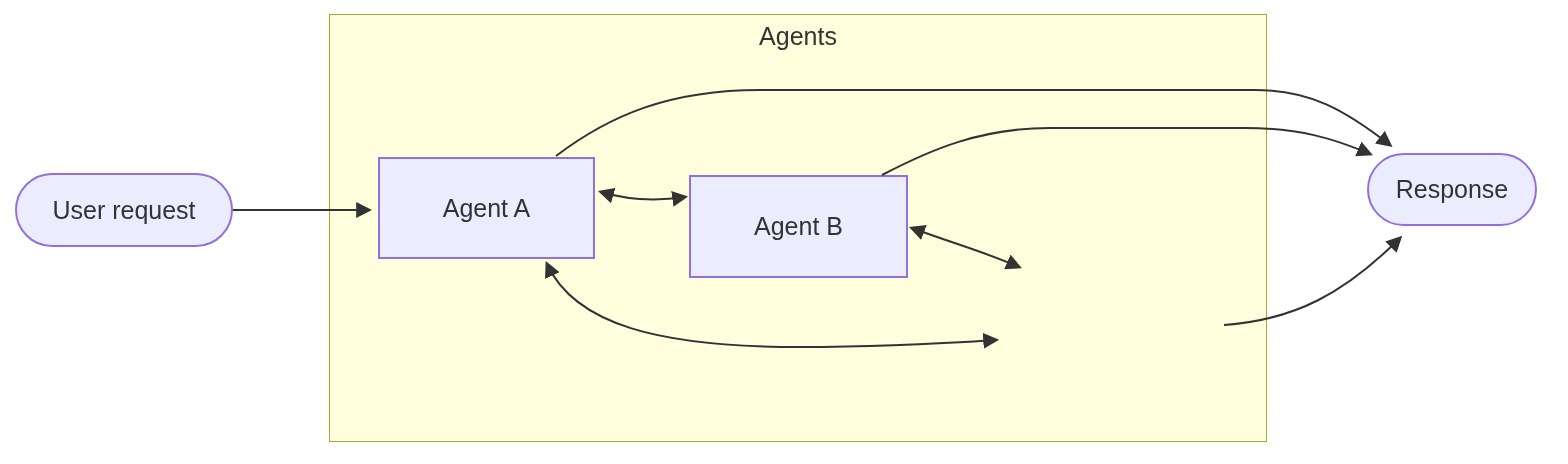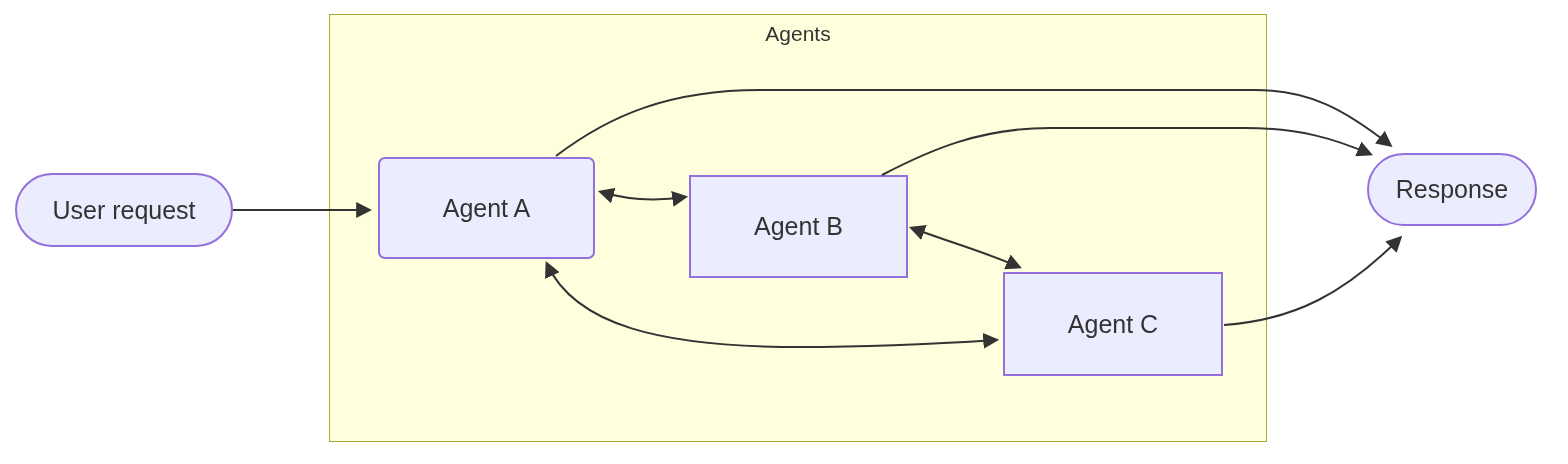--- a/index.html
+++ b/index.html
@@ -25,38 +25,38 @@
     left:329px;top:14px;width:938px;height:428px;
     background:var(--cluster-fill);
     border:1.5px solid var(--cluster-border);
     box-sizing:border-box;
     z-index:1;
   }
   .cluster-title{
     position:absolute;
     left:329px;top:22px;width:938px;
     text-align:center;
-    font-size:21px;
+    font-size:25px;
     color:var(--text-color);
     z-index:2;
   }
   .node{
     position:absolute;
     display:flex;align-items:center;justify-content:center;
     background:var(--node-fill);
     border:2px solid var(--node-border);
     box-sizing:border-box;
     font-size:25px;
     color:var(--text-color);
     z-index:3;
     text-align:center;
   }
   .stadium{border-radius:37px;justify-content:center;}
   .node-user-request{left:15px;top:173px;width:218px;height:74px;}
-  .node-agent-a{left:378px;top:157px;width:217px;height:102px;border-radius:7px;}
+  .node-agent-a{left:378px;top:157px;width:217px;height:102px;}
   .node-agent-b{left:689px;top:175px;width:219px;height:103px;}
   .node-agent-c{left:1003px;top:272px;width:220px;height:104px;}
   .node-response{left:1367px;top:153px;width:170px;height:73px;border-radius:36.5px;align-items:center;}
   svg.edges{
     position:absolute;left:0;top:0;width:1568px;height:464px;
     z-index:4;
     pointer-events:none;
   }
   svg.edges path.edge{
     stroke:var(--edge-color);
@@ -78,23 +78,20 @@
   </div>
 
   <div class="node node-agent-a">
     <span>Agent A</span>
   </div>
 
   <div class="node node-agent-b">
     <span>Agent B</span>
   </div>
 
-  <div class="node node-agent-c">
-    <span>Agent C</span>
-  </div>
 
   <div class="node node-response">
     <span>Response</span>
   </div>
 
   <svg class="edges" viewBox="0 0 1568 464" xmlns="http://www.w3.org/2000/svg">
     <defs>
       <marker id="mEnd" viewBox="0 0 10 10" refX="8" refY="5" markerWidth="16" markerHeight="16" orient="auto" markerUnits="userSpaceOnUse">
         <path d="M0,0 L10,5 L0,10 z" class="arrowhead"></path>
       </marker>

